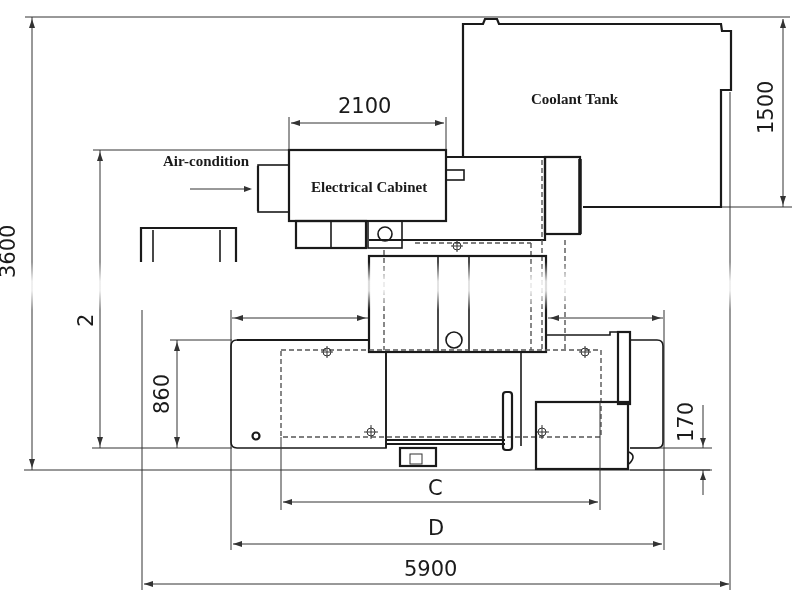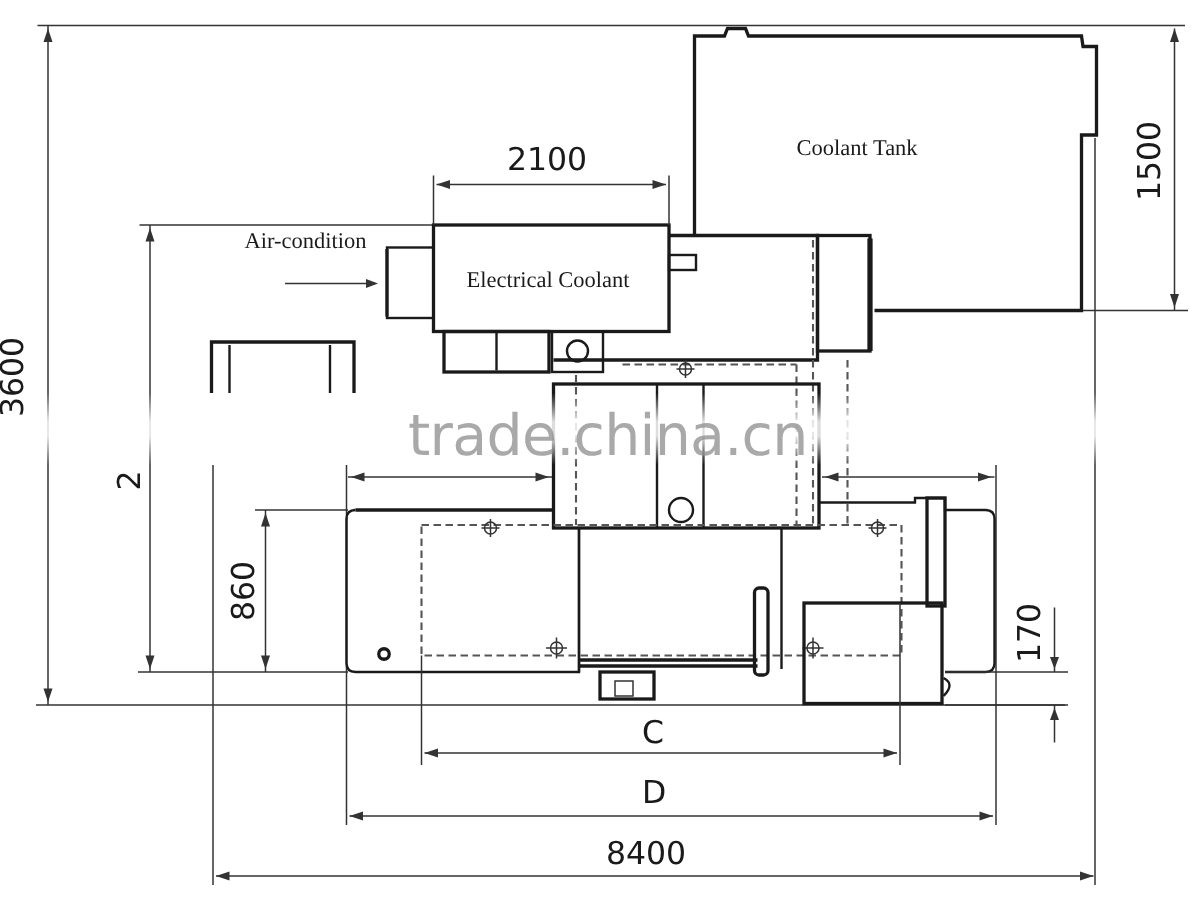--- a/index.html
+++ b/index.html
@@ -4,21 +4,21 @@
 <style>
   html, body { margin: 0; padding: 0; background: #ffffff; }
   body { width: 800px; height: 608px; overflow: hidden; position: relative; }
   .canvas { position: absolute; left: 0; top: 0; width: 800px; height: 608px; }
   svg { position: absolute; left: 0; top: 0; }
   .thick { stroke: #1a1a1a; stroke-width: 2.2; fill: none; }
   .med { stroke: #1a1a1a; stroke-width: 1.6; fill: none; }
   .thin { stroke: #333; stroke-width: 1; fill: none; }
   .dash { stroke: #555; stroke-width: 1.4; fill: none; stroke-dasharray: 5 3; }
   .lbl { position: absolute; color: #1a1a1a; white-space: nowrap; }
-  .serif { font-family: "Liberation Serif", "DejaVu Serif", serif; font-size: 15px; }
+  .serif { font-family: "Liberation Serif", "DejaVu Serif", serif; font-size: 15px; font-weight: bold; }
   .dim { font-family: "DejaVu Sans", "Liberation Sans", sans-serif; font-size: 21px; }
   .vert { transform-origin: left top; transform: rotate(-90deg); }
   .wm { position: absolute; left: 272px; top: 268px; font-family: "DejaVu Sans", "Liberation Sans", sans-serif; font-size: 38px; color: rgba(140,140,140,0.75); letter-spacing: -0.5px; }
   .blur { position: absolute; top: 262px; height: 48px; background: linear-gradient(to bottom, rgba(255,255,255,0), rgba(255,255,255,0.85) 40%, rgba(255,255,255,0.85) 60%, rgba(255,255,255,0)); }
 </style>
 </head>
 <body>
 
 <div class="canvas">
 <svg width="800" height="608" viewBox="0 0 800 608">
@@ -151,27 +151,26 @@
   <polygon points="662,544 653,541 653,547" fill="#333"></polygon>
 
   <line class="thin" x1="144" y1="584" x2="729" y2="584"></line>
   <polygon points="144,584 153,581 153,587" fill="#333"></polygon>
   <polygon points="729,584 720,581 720,587" fill="#333"></polygon>
 </svg>
 
 <div class="blur" style="left:0;width:800px;"></div>
 
 <div class="lbl serif" style="left:531px;top:91px;">Coolant Tank</div>
-<div class="lbl serif" style="left:311px;top:179px;">Electrical Coolant</div>
+<div class="lbl serif" style="left:311px;top:179px;">Electrical Cabinet</div>
 <div class="lbl serif" style="left:163px;top:153px;">Air-condition</div>
 
 <div class="lbl dim" style="left:338px;top:94px;">2100</div>
 <div class="lbl dim vert" style="left:-4px;top:278px;">3600</div>
 <div class="lbl dim vert" style="left:754px;top:134px;">1500</div>
 <div class="lbl dim vert" style="left:74px;top:327px;">2</div>
 <div class="lbl dim vert" style="left:150px;top:414px;">860</div>
 <div class="lbl dim vert" style="left:674px;top:442px;">170</div>
 <div class="lbl dim" style="left:428px;top:476px;">C</div>
 <div class="lbl dim" style="left:428px;top:516px;">D</div>
-<div class="lbl dim" style="left:404px;top:557px;">8400</div>
+<div class="lbl dim" style="left:404px;top:557px;">5900</div>
 
-<div class="wm">trade.china.cn</div>
 </div>
 
 </body></html>

